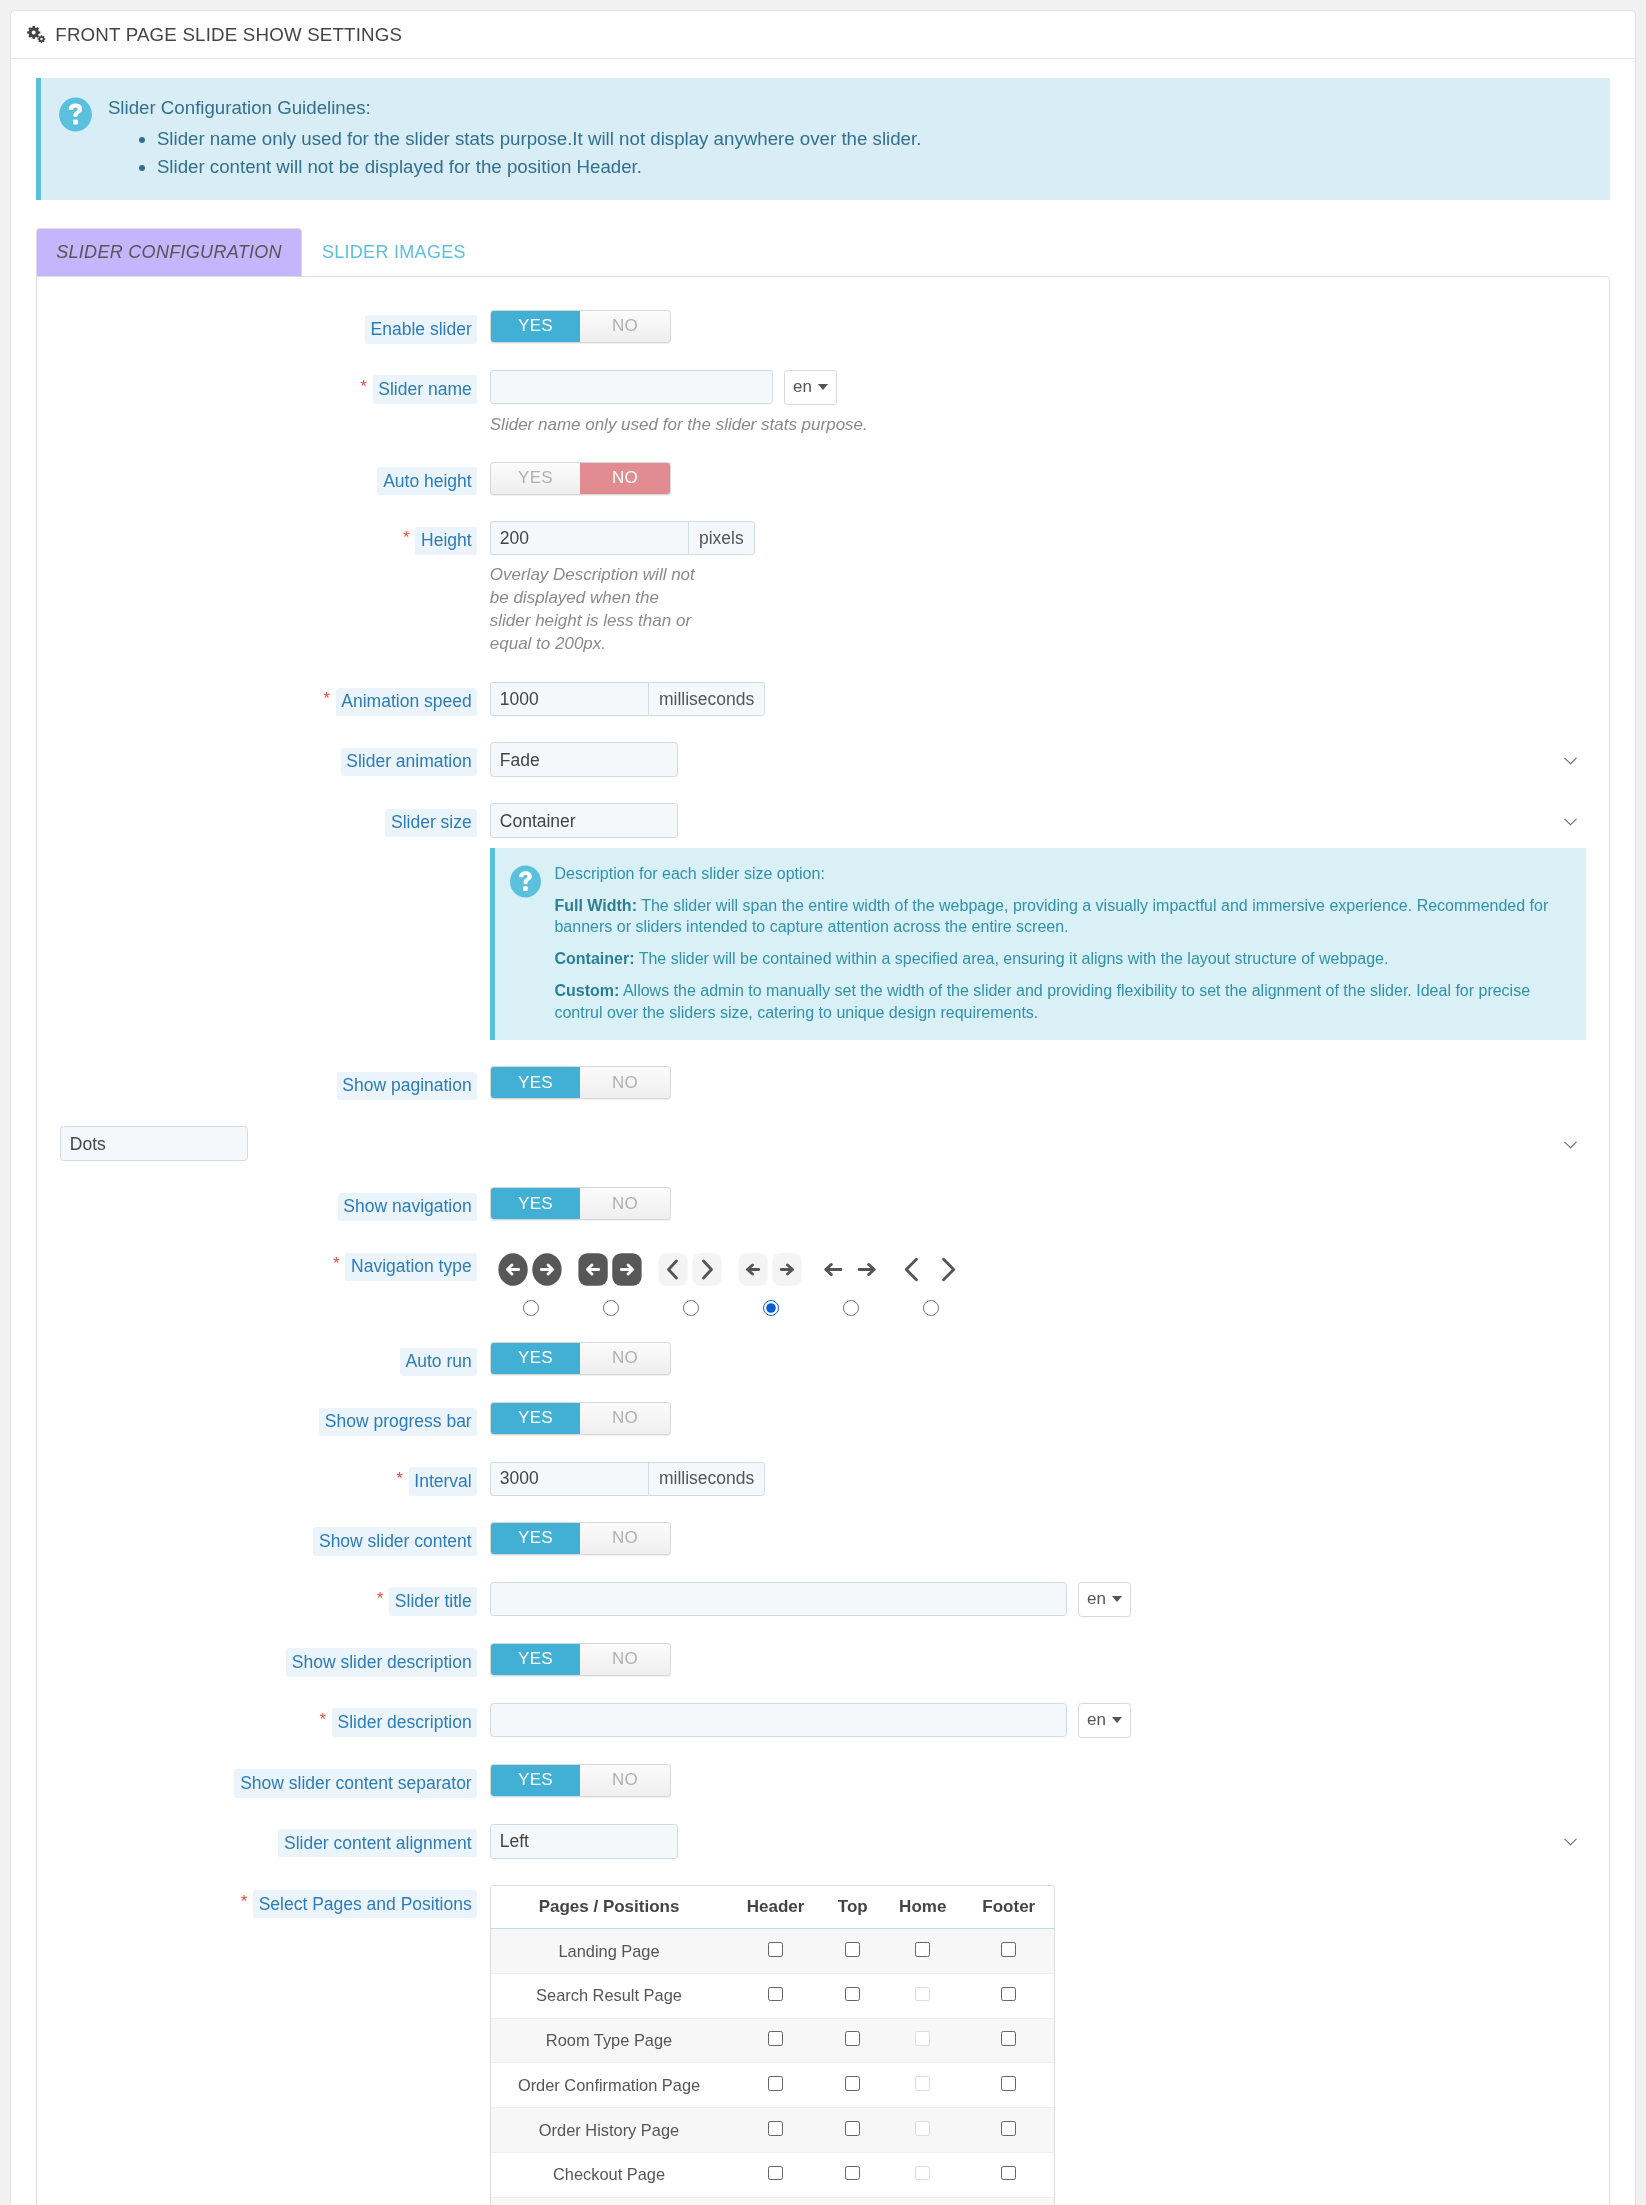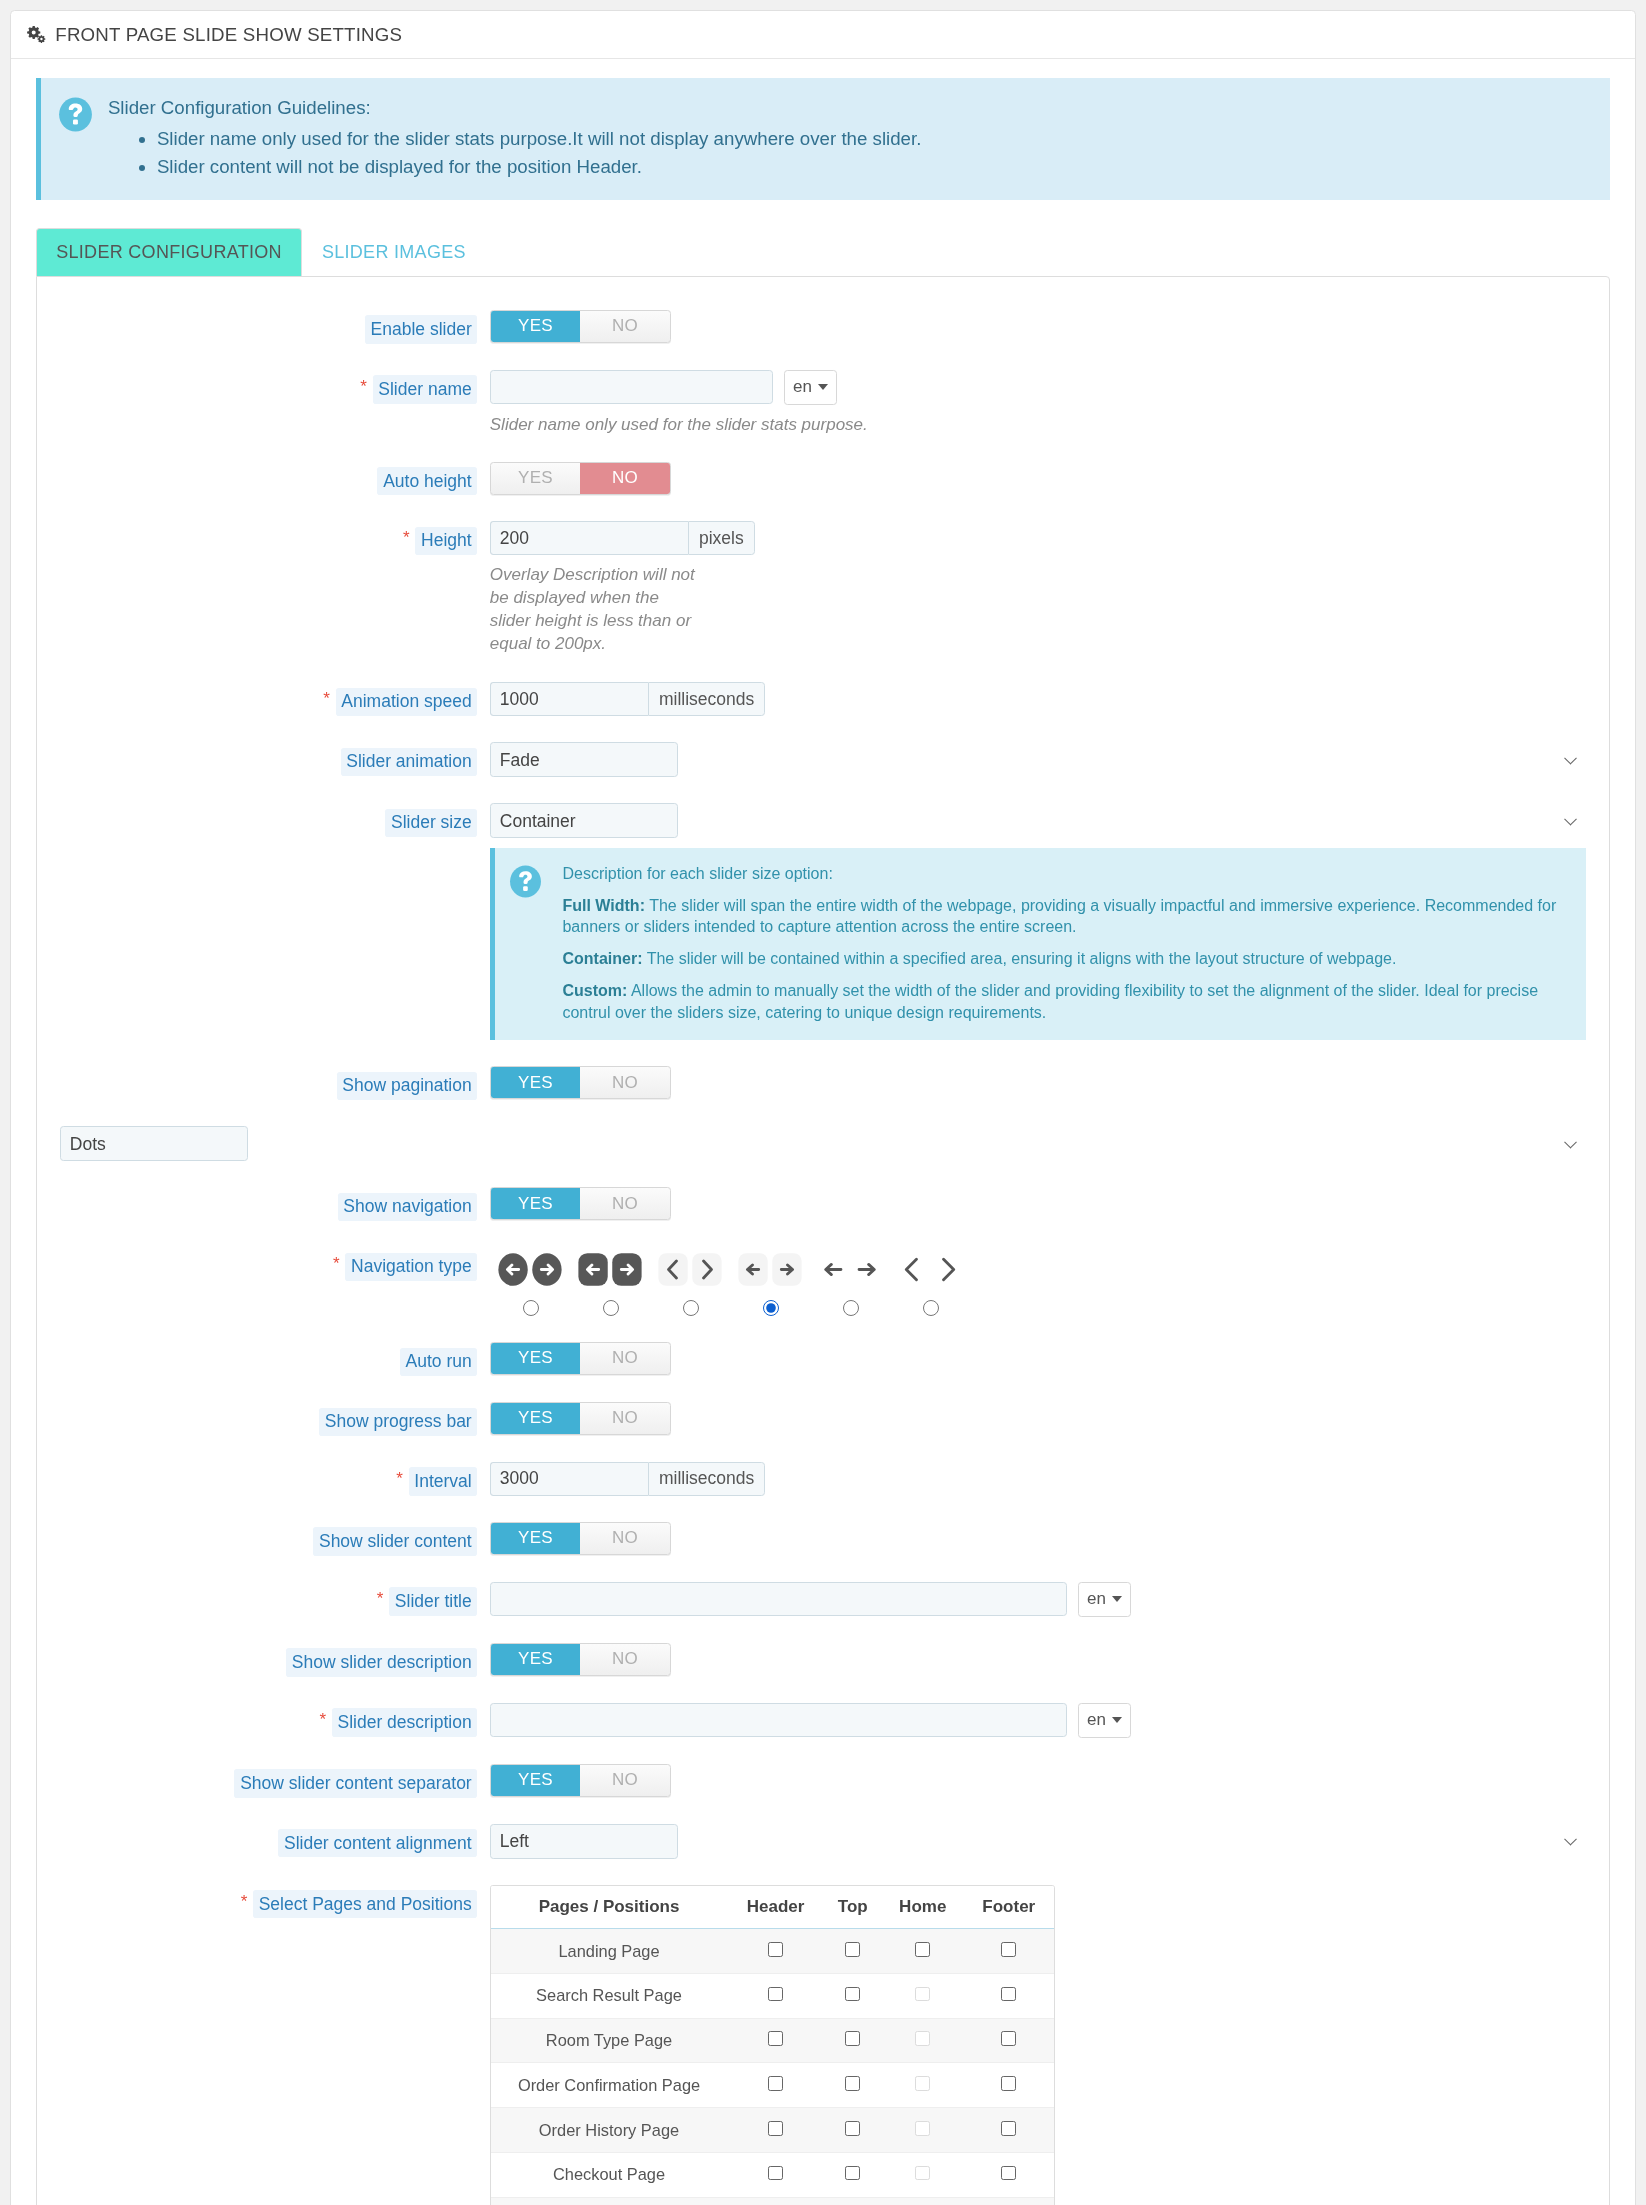--- a/index.html
+++ b/index.html
@@ -58,25 +58,26 @@
     letter-spacing: 0.3px;
     text-transform: uppercase;
     border: 0.6px solid transparent;
     border-bottom: none;
     border-radius: 4px 4px 0 0;
     color: #5bc0de;
     cursor: pointer;
     background: transparent;
   }
   .tab.active {
-    background: #5eead4;
+    background: #c4b5fd;
     border-color: #ddd;
     color: #555;
     margin-bottom: -0.6px;
     padding-bottom: 13px;
+    font-style: italic;
   }
   .tab-panel {
     border: 0.6px solid #ddd;
     border-radius: 0 4px 4px 4px;
     background: #fff;
     padding: 33px 22.6px 32px 22.6px;
   }
 
   
   .frow { display: flex; align-items: flex-start; margin-bottom: 26px; }
@@ -214,21 +215,21 @@
     margin-top: 9px;
   }
   .helptext.narrow { max-width: 209px; }
 
   
   .sizebox {
     background: #d9f0f7;
     border-left: 5.1px solid #5bc0de;
     padding: 14.7px 19px 17px 14.7px;
     display: flex;
-    gap: 20px;
+    gap: 12px;
     color: #3191ab;
     max-width: 1148px;
   }
   .sizebox .qmark { flex: none; width: 33px; height: 33px; margin-top: 2.3px; }
   .sizebox .sb-body { flex: 1; }
   .sizebox p { margin: 0 0 10.2px 0; font-size: 16px; line-height: 1.35; }
   .sizebox p:last-child { margin-bottom: 0; }
   .sizebox b { color: #2b7f95; }
 
   

